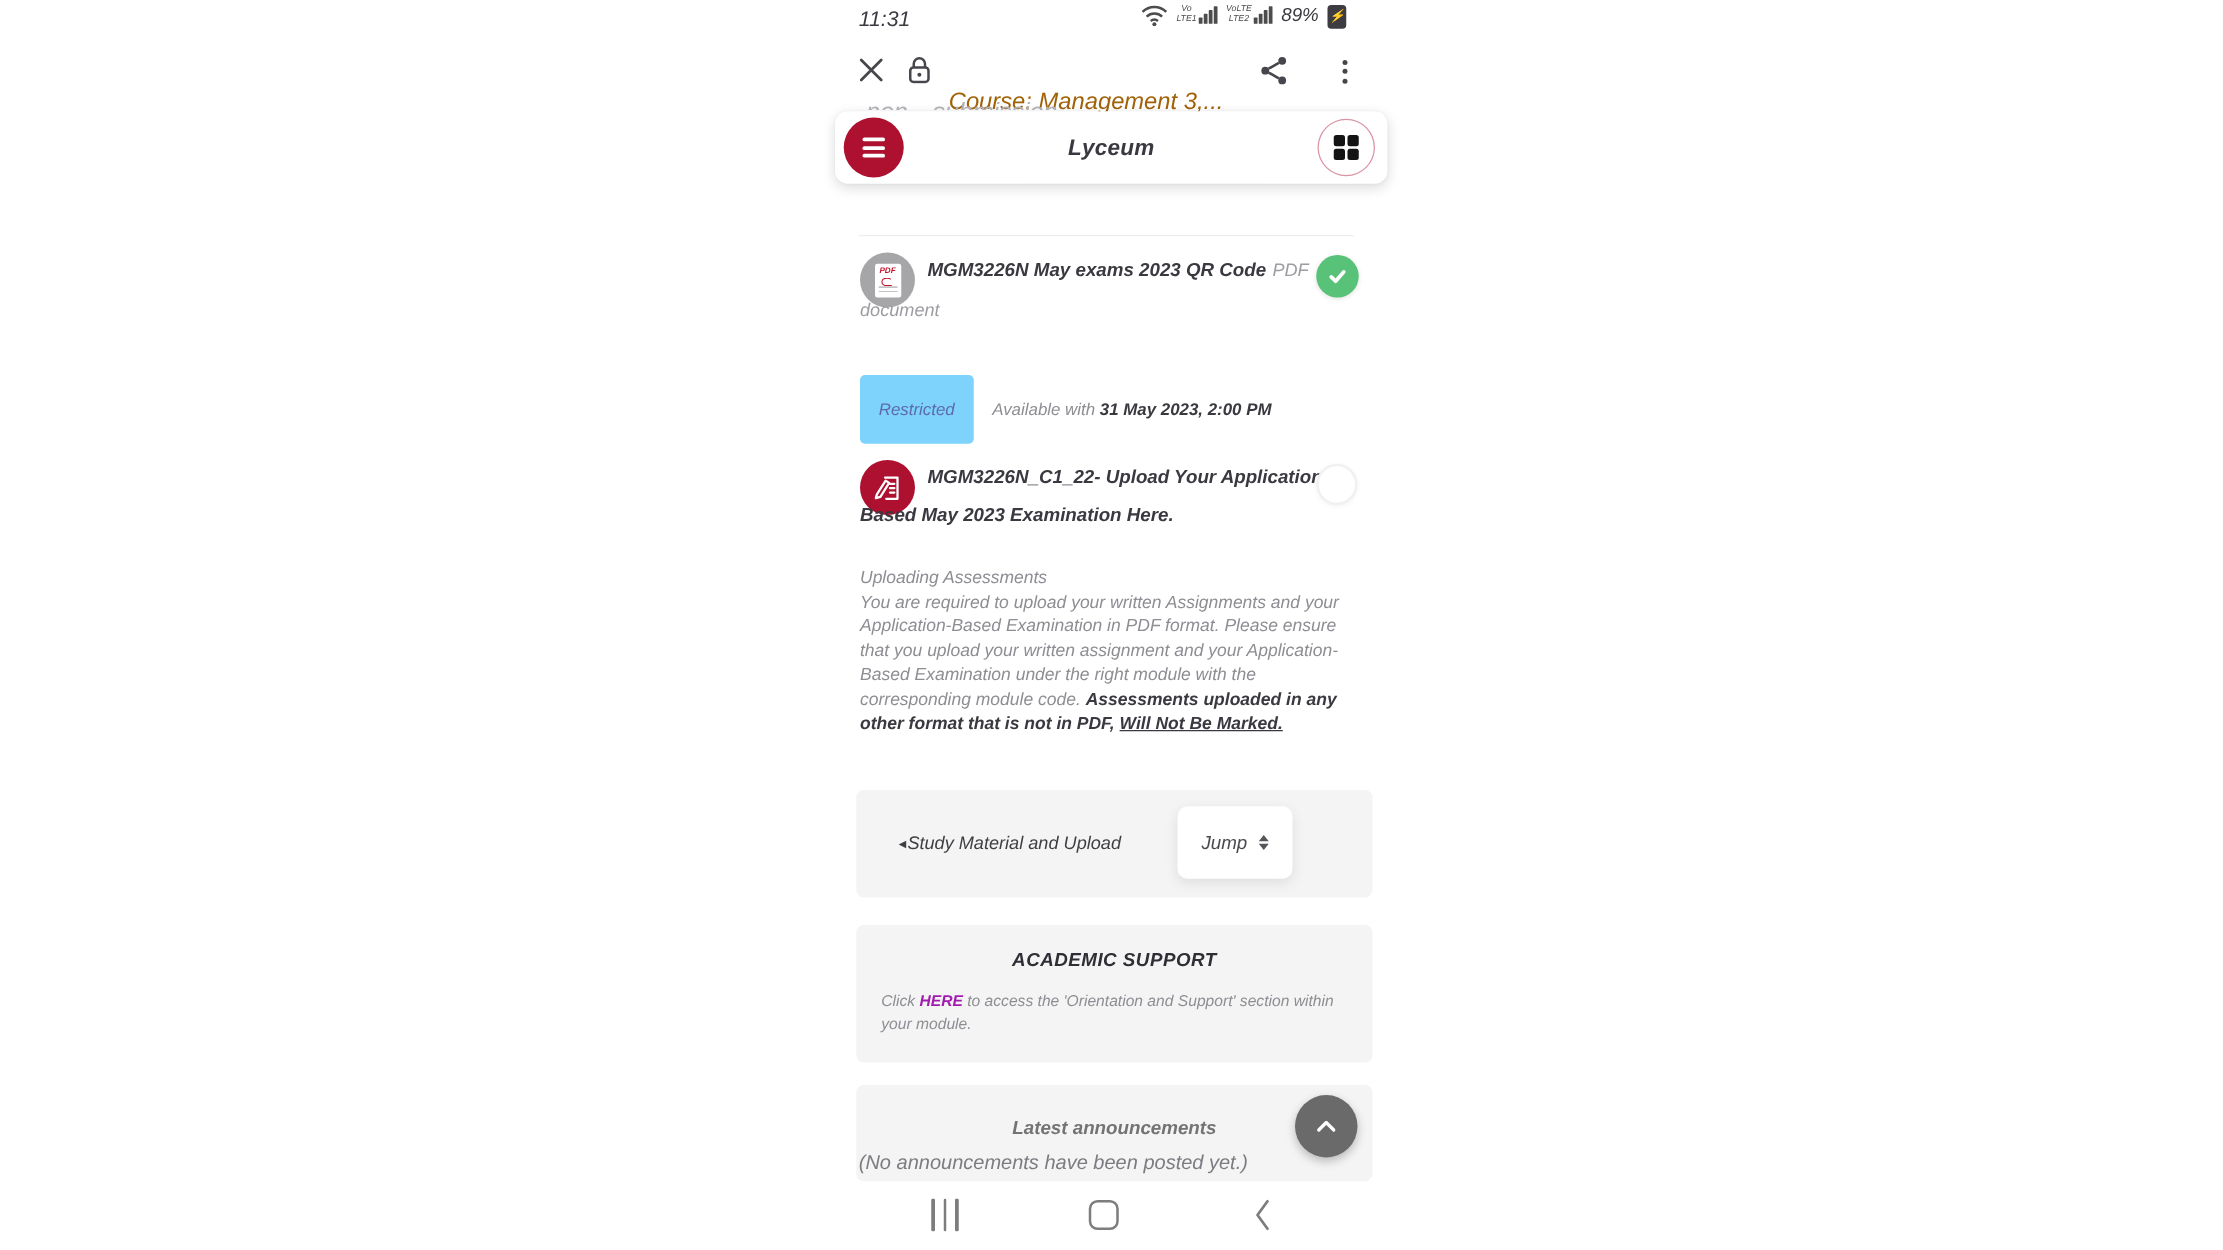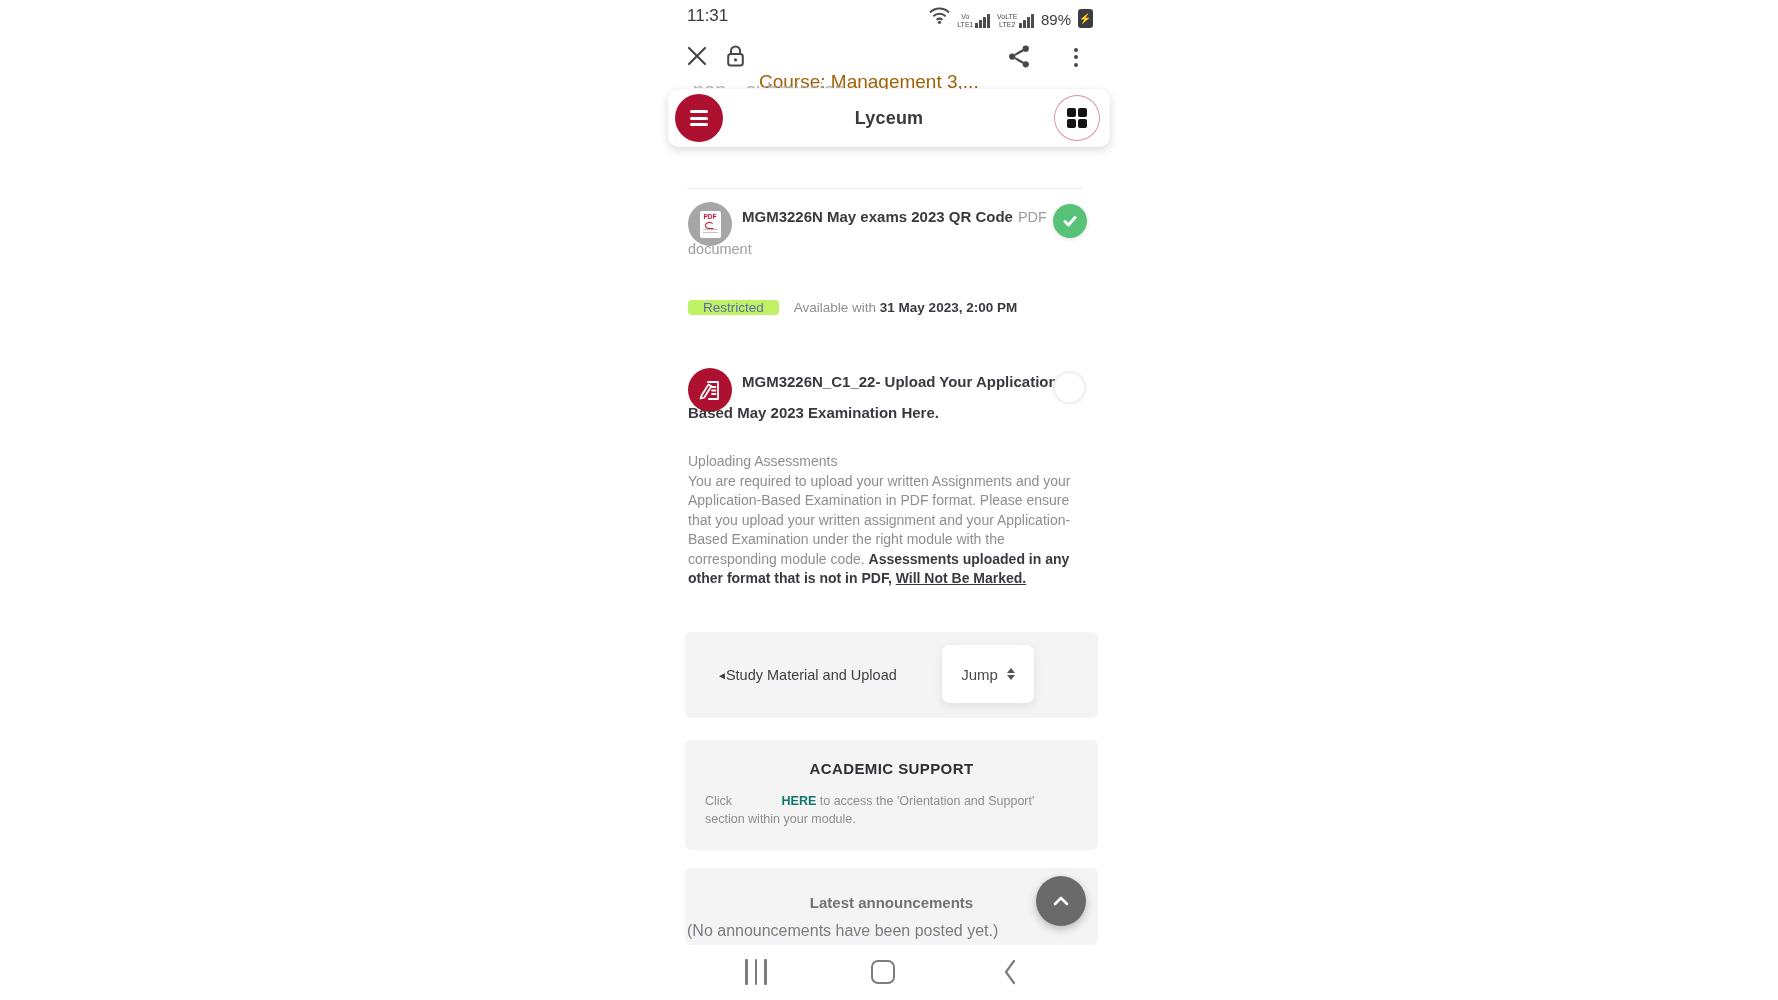--- a/index.html
+++ b/index.html
@@ -1,23 +1,23 @@
 <!DOCTYPE html>
 <html><head>
 <meta charset="utf-8">
 <style>
   * { margin:0; padding:0; box-sizing:border-box; }
   html,body { width:1778px; height:1000px; background:#ffffff; overflow:hidden;
               font-family:"Liberation Sans", sans-serif; }
   .col { position:absolute; left:665px; top:0; width:448px; height:1000px; }
-  .abs { position:absolute; }
+  .abs { position:absolute;font-style:italic; }
 
   
   .time { left:22px; top:6px; font-size:17px; color:#3b3a40; }
-  .status-icons { right:20px; top:4px; height:24px; display:flex; align-items:flex-end; gap:7px; }
+  .status-icons { right:36px; top:4px; height:24px; display:flex; align-items:flex-start; gap:7px; }
   .sim { display:flex; align-items:flex-end; gap:2px; }
   .sim-text { display:flex; flex-direction:column; align-items:center; font-size:7px; line-height:7.5px; color:#4c4c4c; }
   .bars { display:flex; align-items:flex-end; gap:1.5px; height:14px; }
   .bars i { display:block; width:2.5px; background:#4c4c4c; border-radius:0.5px; }
   .bars i:nth-child(1){height:5px;} .bars i:nth-child(2){height:8px;}
   .bars i:nth-child(3){height:11px;} .bars i:nth-child(4){height:14px;}
   .battery-pct { font-size:15px; color:#3b3a40; }
   .battery-body { width:15px; height:19px; background:#3d3c42; border-radius:3px;
                   display:flex; align-items:center; justify-content:center; }
   .battery-body span { color:#fff; font-size:10px; line-height:10px; }
@@ -66,22 +66,22 @@
                      background:repeating-linear-gradient(#c4c4c4 0 1px, transparent 1px 3.5px); }
   .pdf-text { left:23px; top:201px; width:385px; font-size:15px; line-height:32px; text-indent:54px; color:#3a3940; }
   .pdf-text b { font-weight:700; }
   .pdf-text .type { color:#9d9ca2; font-size:14.5px; margin-left:5px; font-weight:400; }
   .check-badge { left:388px; top:204px; width:34px; height:34px; border-radius:50%; background:#58c279;
                  display:flex; align-items:center; justify-content:center;
                  box-shadow:0 1px 4px rgba(0,0,0,0.12); }
 
   
   .restrict-row { left:23px; top:300px; display:flex; align-items:center; gap:15px; }
-  .badge { background:#bef264; color:#5d6bae; font-size:13.5px; font-weight:500;
-           padding:0 15px; border-radius:4px; }
+  .badge { background:#7dd3fc; color:#5d6bae; font-size:13.5px; font-weight:500;
+           padding:20px 15px; border-radius:4px; }
   .avail { font-size:13.5px; color:#8e8d93; }
   .avail b { color:#3a3940; font-weight:700; }
 
   
   .assign-icon { left:23px; top:368px; width:44px; height:44px; border-radius:50%; background:#ae1030;
                  display:flex; align-items:center; justify-content:center; }
   .assign-text { left:23px; top:366px; width:412px; font-size:15px; font-weight:700; color:#3a3940;
                  line-height:31px; text-indent:54px; }
   .empty-circle { left:388px; top:371px; width:33px; height:33px; border-radius:50%; background:#fff;
                   border:2px solid #f1f0f2; box-shadow:0 1px 4px rgba(0,0,0,0.05); }
@@ -105,21 +105,21 @@
   .tri-up { width:0; height:0; border-left:4.5px solid transparent; border-right:4.5px solid transparent;
             border-bottom:5.5px solid #55545a; }
   .tri-down { width:0; height:0; border-left:4.5px solid transparent; border-right:4.5px solid transparent;
               border-top:5.5px solid #55545a; }
 
   
   .acad-card { left:20px; top:740px; width:413px; height:110px; }
   .acad-head { text-align:center; padding-top:20px; font-size:15px; font-weight:700;
                color:#2f2e34; letter-spacing:0.4px; }
   .acad-body { margin:15px 0 0 20px; width:372px; font-size:12.5px; line-height:18px; color:#8e8d93; }
-  .here { color:#0f766e; font-weight:700;margin-left:46px; }
+  .here { color:#a21caf; font-weight:700; }
 
   
   .ann-card { left:20px; top:868px; width:413px; height:77px; overflow:hidden; }
   .ann-head { text-align:center; padding-top:26px; font-size:15px; font-weight:700; color:#737373; }
   .ann-empty { margin-top:11px; padding-left:2px; font-size:16px; color:#7c7b81; }
   .scrolltop { left:371px; top:876px; width:50px; height:50px; border-radius:50%; background:#6a6a6a;
                box-shadow:0 3px 8px rgba(0,0,0,0.25); display:flex; align-items:center; justify-content:center; }
 
   
   .navbar { left:0; top:948px; width:448px; height:52px; background:#fff; }

